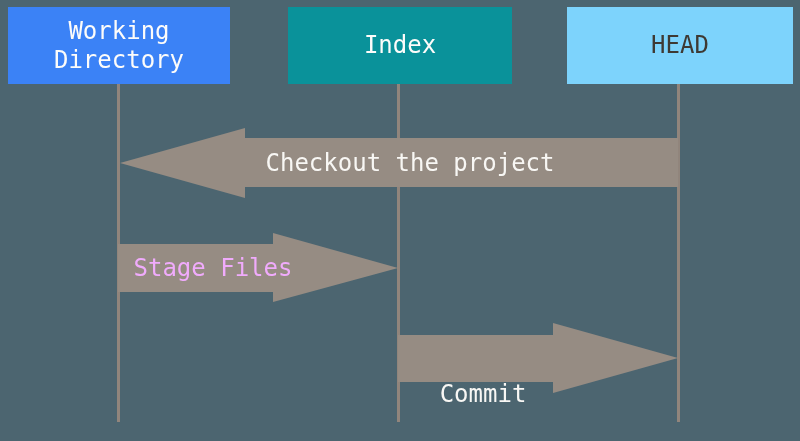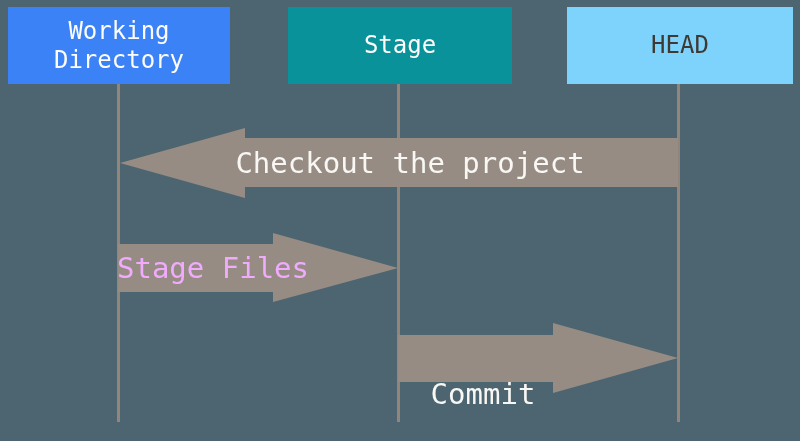--- a/index.html
+++ b/index.html
@@ -16,21 +16,21 @@
     display:flex;align-items:center;justify-content:center;
     font-size:24px;line-height:29px;text-align:center;
     white-space:pre-line;
     font-family:"DejaVu Sans Mono",monospace;
   }
   #box-working-directory{left:8px;width:222px;background:#E8472D;color:#FDFCFA;}
   #box-index{left:288px;width:224px;background:#0A929A;color:#FDFCFA;}
   #box-head{left:567px;width:226px;background:#F0EEE6;color:#3E3933;}
   .arrow-label{
     position:absolute;transform:translate(-50%,-50%);
-    font-size:29px;white-space:nowrap;color:#F8F7F4;
+    font-size:24px;white-space:nowrap;color:#F8F7F4;
     font-family:"DejaVu Sans Mono",monospace;
   }
   #label-checkout{left:410px;top:163px;}
   #label-stage{left:213px;top:268px;}
   #label-commit{left:483px;top:359px;}
 </style>
 </head>
 <body>
 
 <div id="canvas" style="background: rgb(76, 101, 112);">
@@ -47,21 +47,21 @@
 
     <polygon points="398,335 553,335 553,323 678,358 553,393 553,382 398,382" fill="#968C83"></polygon>
   </svg>
 
   <div id="box-working-directory" class="col-box" style="background: #3b82f6; color: rgb(253, 252, 250);">
     <span>Working
 Directory</span>
   </div>
 
   <div id="box-index" class="col-box" style="background: rgb(10, 146, 154); color: rgb(253, 252, 250);">
-    <span>Stage</span>
+    <span>Index</span>
   </div>
 
   <div id="box-head" class="col-box" style="background: #7dd3fc; color: rgb(62, 57, 51);">
     <span>HEAD</span>
   </div>
 
   <div id="label-checkout" class="arrow-label" style="color: rgb(248, 247, 244);">Checkout the project</div>
 
   <div id="label-stage" class="arrow-label" style="color: #f0abfc;">Stage Files</div>
 

